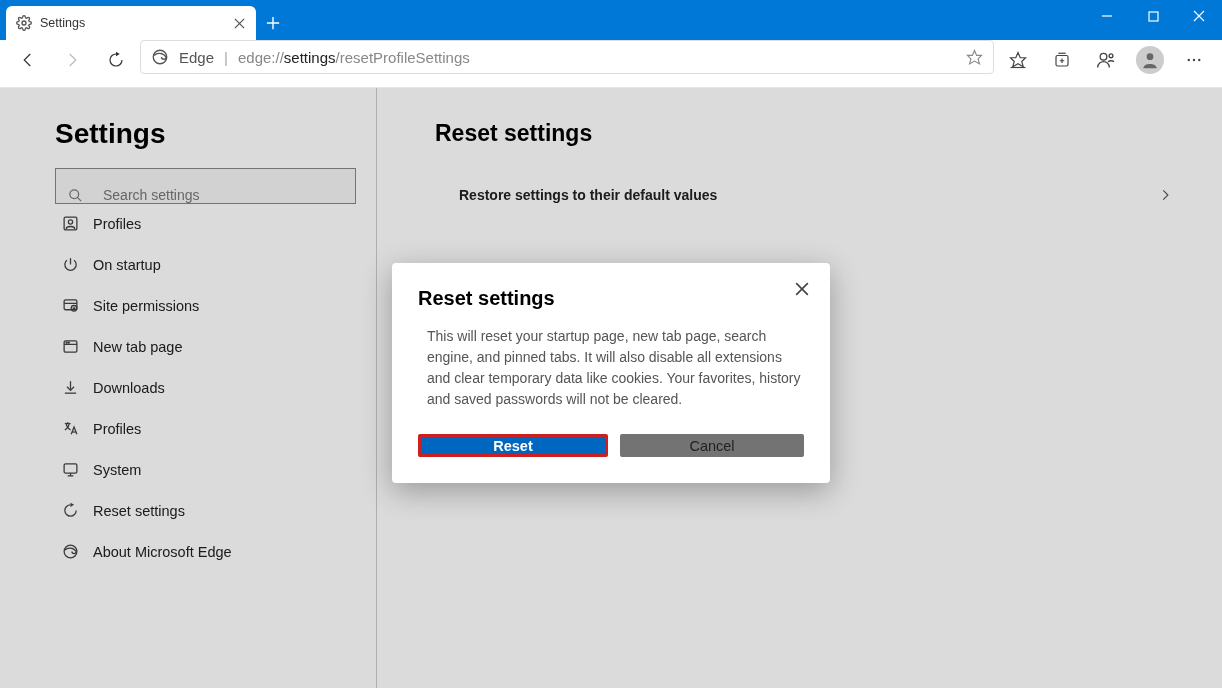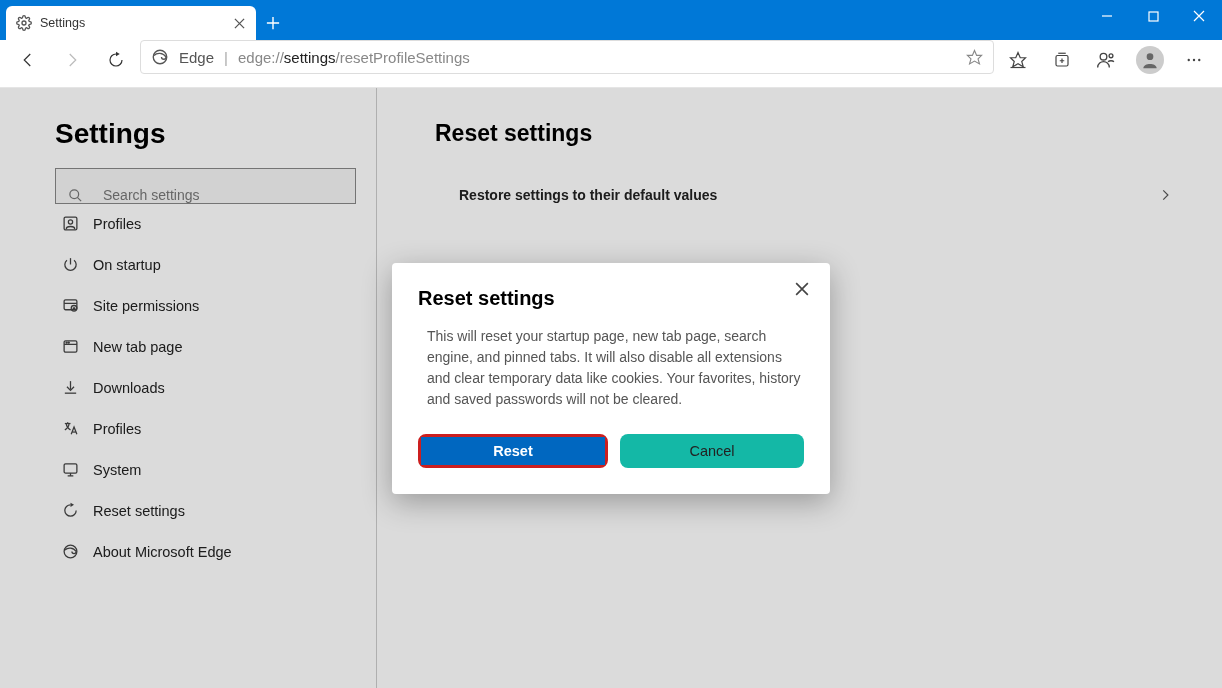--- a/index.html
+++ b/index.html
@@ -49,24 +49,24 @@
   .main h2 { font-size: 23px; font-weight:600; margin-bottom: 28px; }
   .setting-row { display:flex; align-items:center; justify-content:space-between; font-size: 14px; font-weight:600; color:#222; height: 40px; margin-left: 24px; }
   .chev { color:#555; font-size: 18px; }
 
   
   .dialog { position:absolute; left: 392px; top: 175px; width: 438px; background:#fff; border-radius: 4px; box-shadow: 0 8px 30px rgba(0,0,0,0.3); padding: 24px 26px 26px 26px; z-index: 10; }
   .dialog-close { position:absolute; top:14px; right:16px; width:24px; height:24px; display:flex; align-items:center; justify-content:center; color:#444; }
   .dialog h3 { font-size: 20px; font-weight:600; margin-bottom: 16px; }
   .dialog p { font-size: 14px; color:#555; line-height: 1.5; margin-bottom: 24px; margin-left: 9px; }
   .dialog-buttons { display:flex; gap: 12px; }
-  .btn { flex:1; height: 34px; display:flex; align-items:center; justify-content:center; font-size: 14.5px; border-radius:8px; }
+  .btn { flex:1; height: 23px; display:flex; align-items:center; justify-content:center; font-size: 14.5px; border-radius:2px; }
   .btn-primary-wrap { border: 3px solid #cc1f1f; padding:0; }
   .btn-primary { width:100%; height:100%; background:#0067c0; color:#fff; font-weight:600; display:flex; align-items:center; justify-content:center; }
-  .btn-secondary { background:#14b8a6; color:#222; }
+  .btn-secondary { background:#737373; color:#222; }
 
   svg { display:block; }
 </style>
 </head>
 <body>
 
 <div class="titlebar">
   <div class="tabs">
     <div class="tab">
       <span class="gear">

